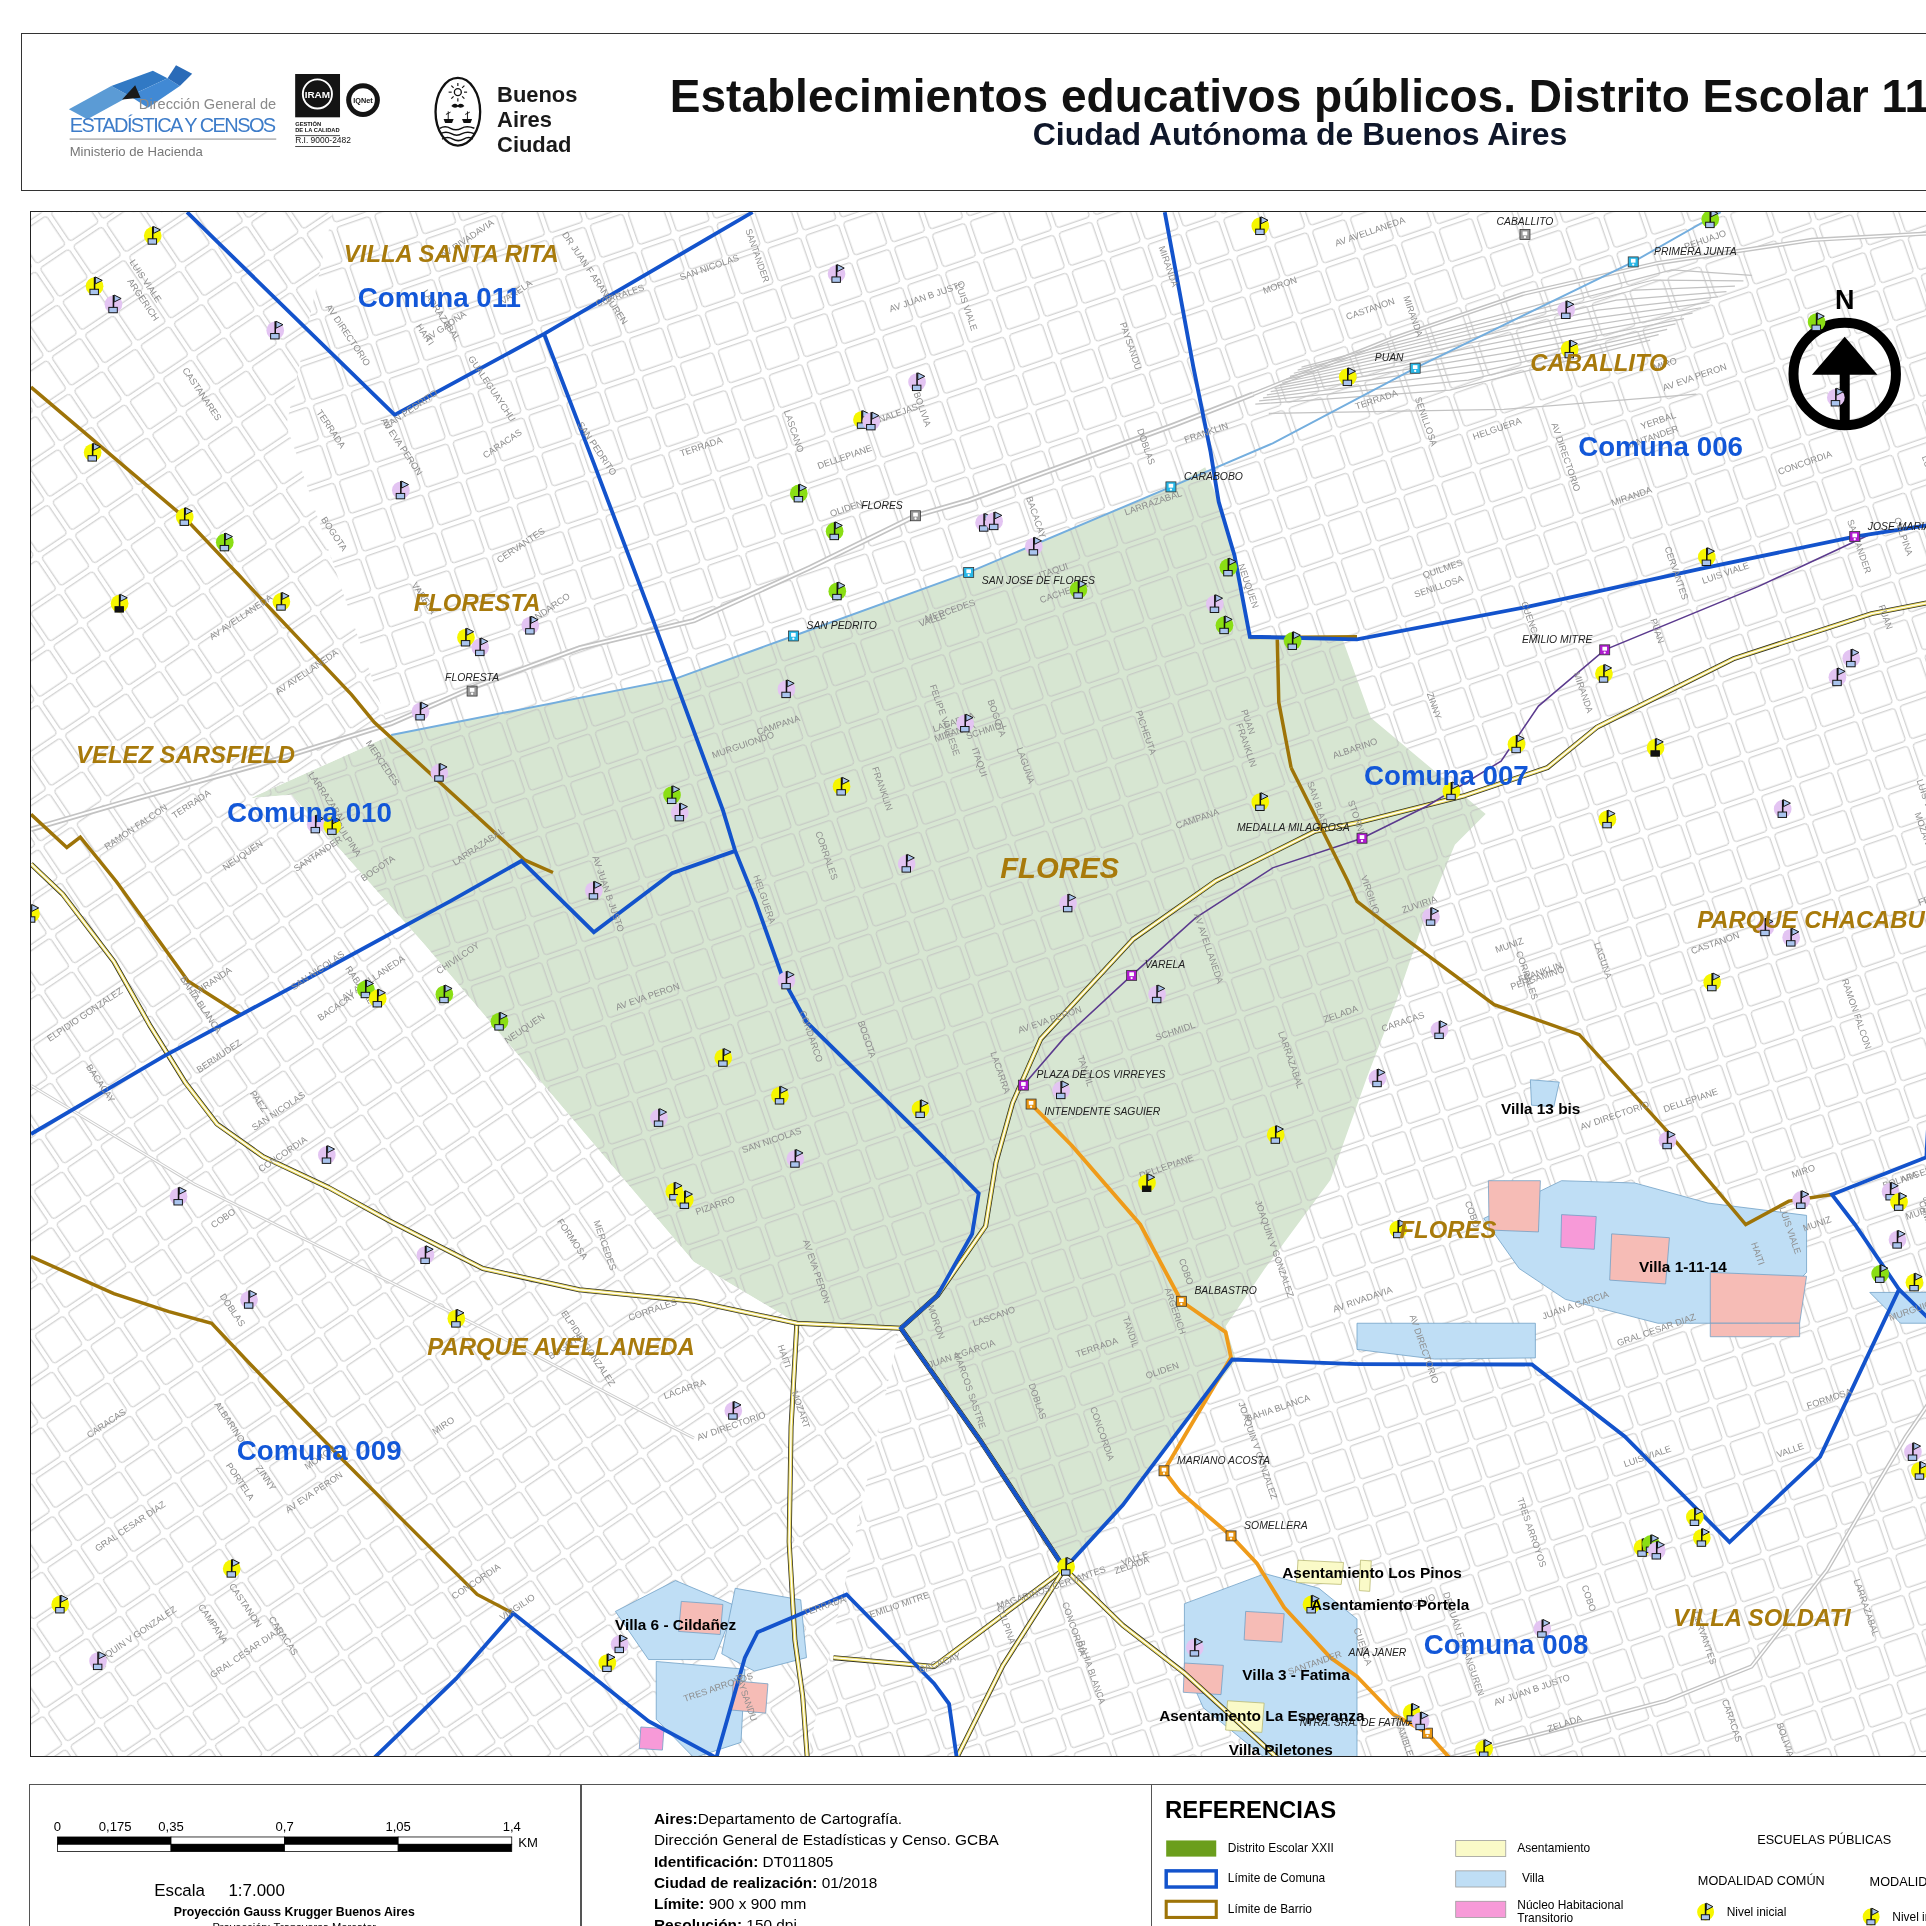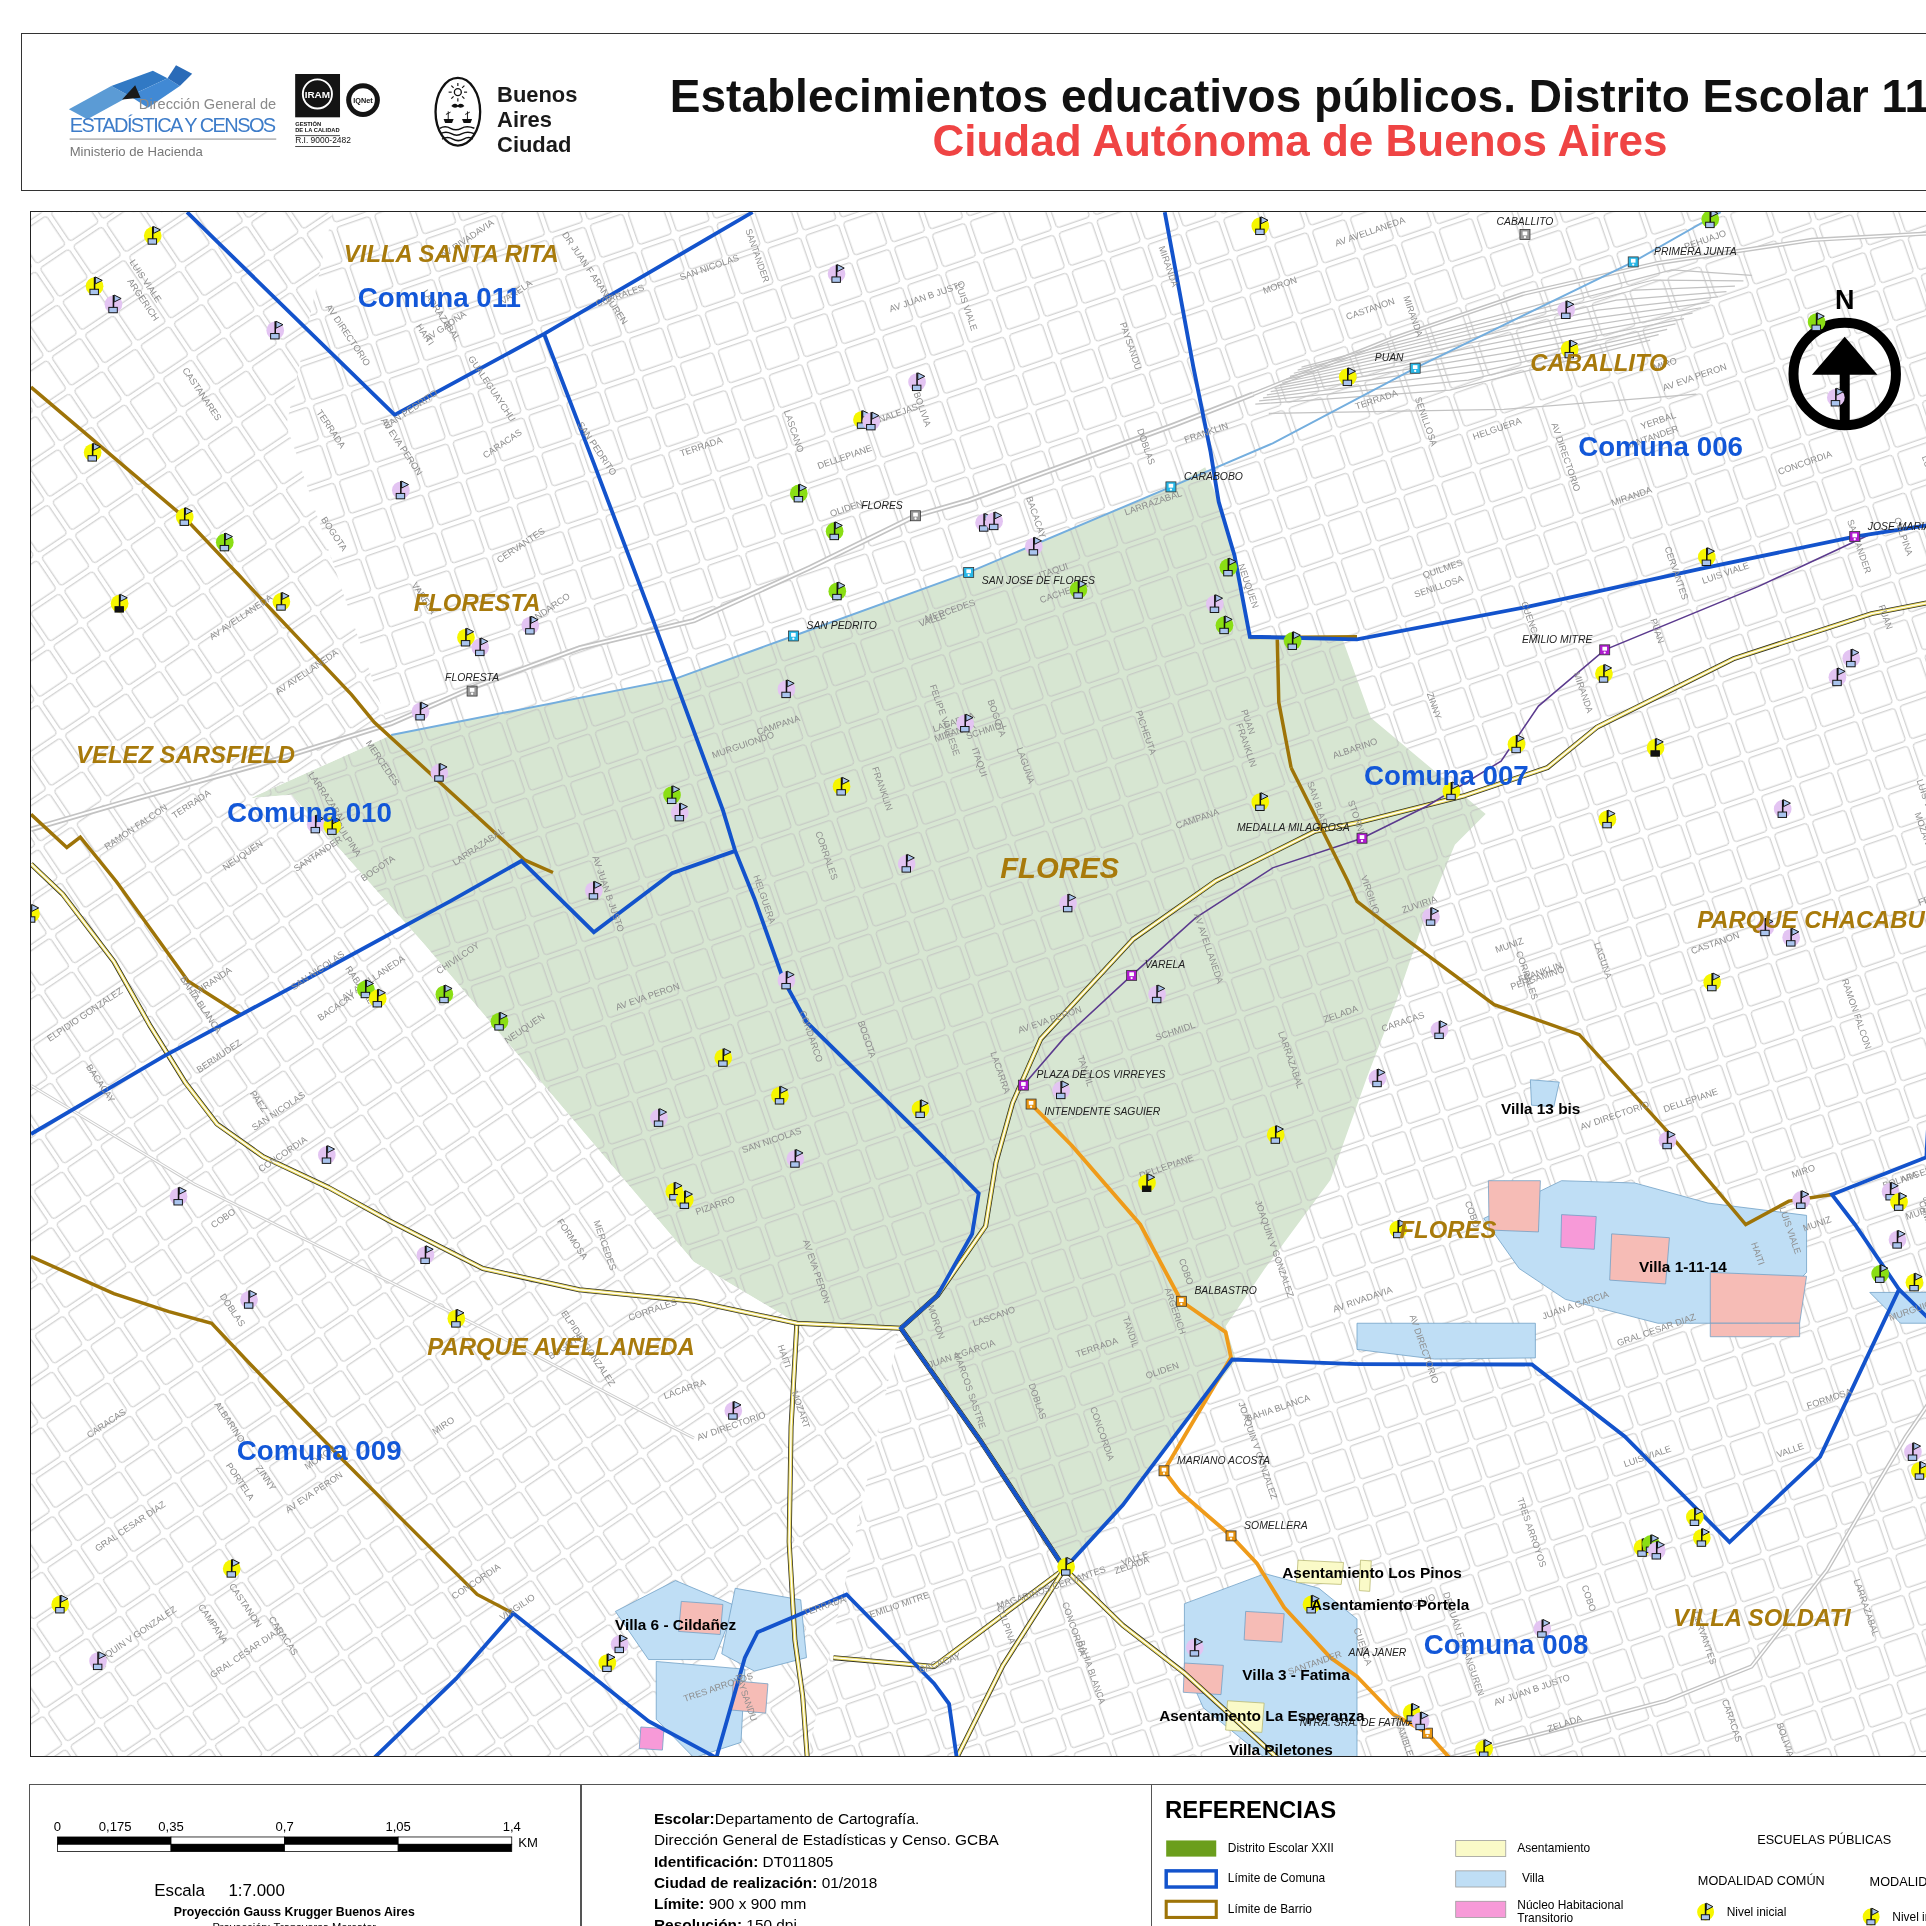--- a/index.html
+++ b/index.html
@@ -67,21 +67,21 @@
         <path d="M16,150 Q30,142 44,150 Q58,158 72,150 Q86,142 104,150"></path>
         <path d="M20,164 Q34,156 48,164 Q62,172 76,164 Q90,156 100,164"></path>
       </g>
     </g>
     <text x="163" y="67" font-size="57" font-weight="bold" fill="#1a1a1a">Buenos</text>
     <text x="163" y="132" font-size="57" font-weight="bold" fill="#1a1a1a">Aires</text>
     <text x="163" y="197" font-size="57" font-weight="bold" fill="#1a1a1a">Ciudad</text>
   </svg>
 </div>
 <div class="abs" style="left:1300px;top:69px;white-space:nowrap;transform:translateX(-50%);font-size:46px;font-weight:bold;color:#111">Establecimientos educativos públicos. Distrito Escolar 11</div>
-<div class="abs" style="left:1300px;top:116px;white-space:nowrap;transform:translateX(-50%);font-size:44px;font-weight:bold;color:#ef4444">Ciudad Autónoma de Buenos Aires</div>
+<div class="abs" style="left:1300px;top:116px;white-space:nowrap;transform:translateX(-50%);font-size:32px;font-weight:bold;color:#0f172a">Ciudad Autónoma de Buenos Aires</div>
 
 <div class="abs" style="left:30px;top:211px;width:1989px;height:1546px;border:1.5px solid #222;box-sizing:border-box;overflow:hidden">
 <svg width="1989" height="1546" viewBox="77 548 5163 4012">
 <defs>
 <pattern id="g1" width="104" height="104" patternUnits="userSpaceOnUse" patternTransform="rotate(-19)">
   <rect x="7" y="7" width="90" height="90" rx="7" fill="none" stroke="#c0c0c0" stroke-width="2.4"></rect>
 </pattern>
 <pattern id="g2" width="104" height="104" patternUnits="userSpaceOnUse" patternTransform="rotate(-34)">
   <rect x="7" y="7" width="90" height="90" rx="7" fill="none" stroke="#c0c0c0" stroke-width="2.4"></rect>
 </pattern>
@@ -1273,21 +1273,21 @@
       <text x="686" y="378">Proyección: Transversa Mercator</text>
       <text x="686" y="416">Datum: Campo Inchauspe</text>
       <text x="686" y="454">Esferoide: Internacional 1924</text>
       <text x="686" y="492">Meridiano central: -58.4627</text>
       <text x="686" y="530">Latitud de origen: -34.6297166</text>
     </g>
   </svg>
 </div>
 <div class="abs" style="left:581px;top:1784px;width:571px;height:233px;border:1.2px solid #555;box-sizing:border-box;background:#fff">
   <div style="margin:23px 0 0 72px;font-size:15.4px;line-height:1.38;color:#000">
-    <b>Escolar:</b>Departamento de Cartografía.<br>
+    <b>Aires:</b>Departamento de Cartografía.<br>
     Dirección General de Estadísticas y Censo. GCBA<br>
     <b>Identificación:</b> DT011805<br>
     <b>Ciudad de realización:</b> 01/2018<br>
     <b>Límite:</b> 900 x 900 mm<br>
     <b>Resolución:</b> 150 dpi
   </div>
 </div>
 <div class="abs" style="left:1151px;top:1784px;width:867px;height:233px;border:1.2px solid #555;box-sizing:border-box;background:#fff">
   <svg width="865" height="231" viewBox="0 0 2245 600">
     <text x="33" y="85" font-size="62" font-weight="bold" fill="#000">REFERENCIAS</text>

